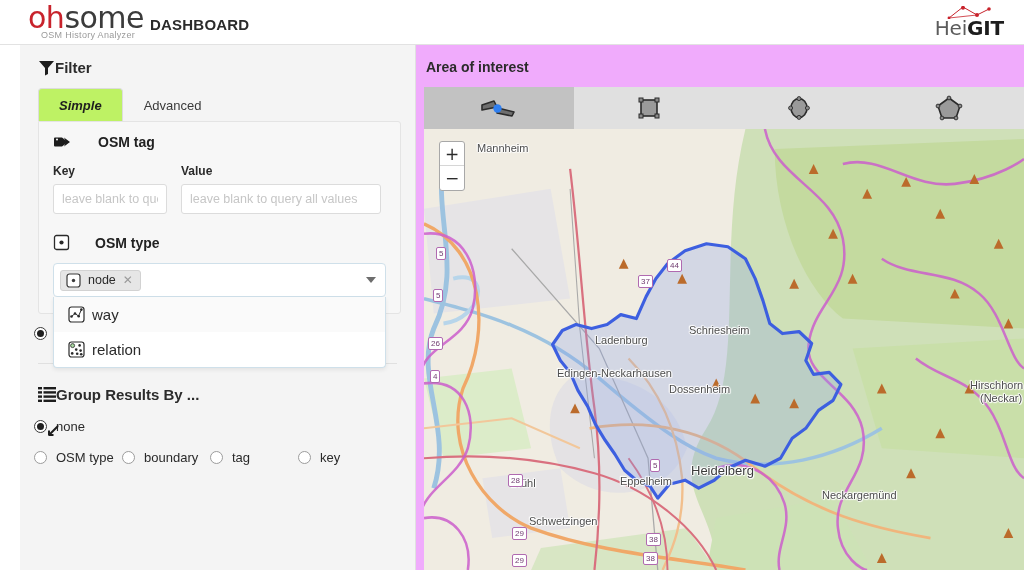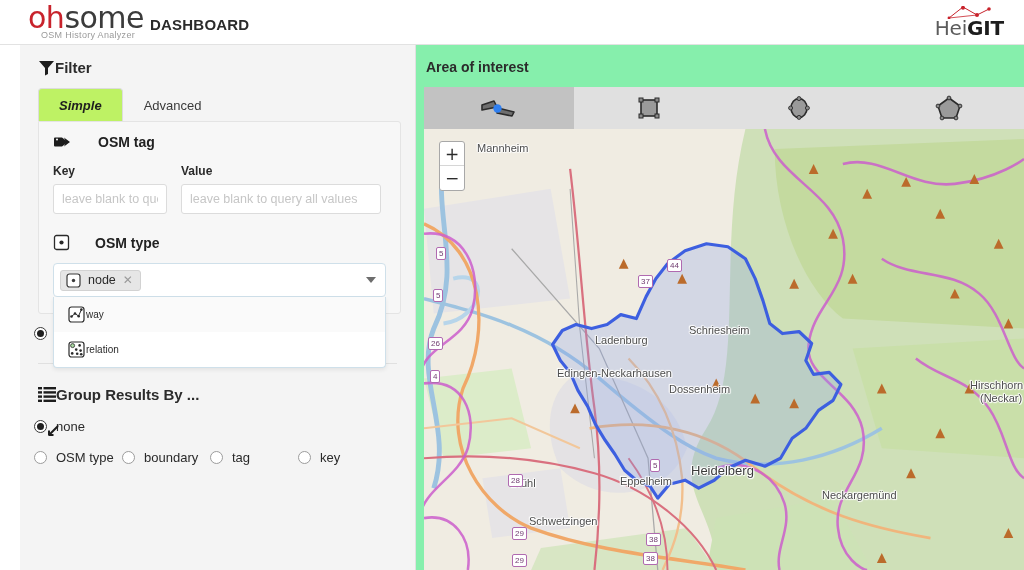--- a/index.html
+++ b/index.html
@@ -119,22 +119,22 @@
     width: 0; height: 0; border-left: 5px solid transparent;
     border-right: 5px solid transparent; border-top: 6px solid #6d6d6d;
   }
   .ms-menu {
     position: absolute; left: 0; right: 0; top: 100%;
     background: #fff; border: 1px solid #cfe0ea; border-top: none;
     border-radius: 0 0 4px 4px; z-index: 20;
     box-shadow: 0 2px 4px rgba(0,0,0,0.07);
   }
   .ms-opt {
-    display: flex; align-items: center; gap: 1px;
-    padding: 9px 10px 9px 14px; font-size: 10px; color: #2b2b2b; cursor: pointer;
+    display: flex; align-items: center; gap: 7px;
+    padding: 9px 10px 9px 14px; font-size: 15px; color: #2b2b2b; cursor: pointer;
   }
   .ms-opt.hl { background: #fafafa; }
 
   
   .radio-row { display: flex; align-items: center; padding-left: 14px; margin-top: 12px; }
   .radio-item { display: flex; align-items: center; gap: 9px; font-size: 13px; color: #2a2a2a; cursor: pointer; }
   .radio {
     width: 13px; height: 13px; border-radius: 50%;
     border: 1px solid #9c9c9c; background: #fff;
     display: inline-flex; align-items: center; justify-content: center; flex: none;
@@ -142,21 +142,21 @@
   .radio.on { border-color: #3a3a3a; }
   .radio.on::after { content: ""; width: 7px; height: 7px; border-radius: 50%; background: #1f1f1f; }
 
   .hr { height: 1px; background: #e0e0e0; margin: 22px 18px 0 18px; }
 
   .collapsed-icon {
     position: absolute; left: 26px; top: 379px; font-size: 14px; color: #1d1d1d; z-index: 1;
   }
 
   
-  #right-panel { flex: 1; display: flex; flex-direction: column; min-width: 0; background: #86efac; }
+  #right-panel { flex: 1; display: flex; flex-direction: column; min-width: 0; background: #f0abfc; }
   .aoi-title { font-size: 14px; font-weight: bold; color: #2b2b2b; padding: 14px 0 12px 10px; }
   .aoi-tabs { display: flex; height: 42px; margin: 0 0 0 8px; background: #e0e0e0; }
   .aoi-tab {
     flex: 1; display: flex; align-items: center; justify-content: center; cursor: pointer;
   }
   .aoi-tab.active { background: #c2c2c2; }
   #map { flex: 1; position: relative; margin-left: 8px; overflow: hidden; background: #e9e4da; }
 
   .zoomctl {
     position: absolute; left: 15px; top: 12px; width: 26px;

